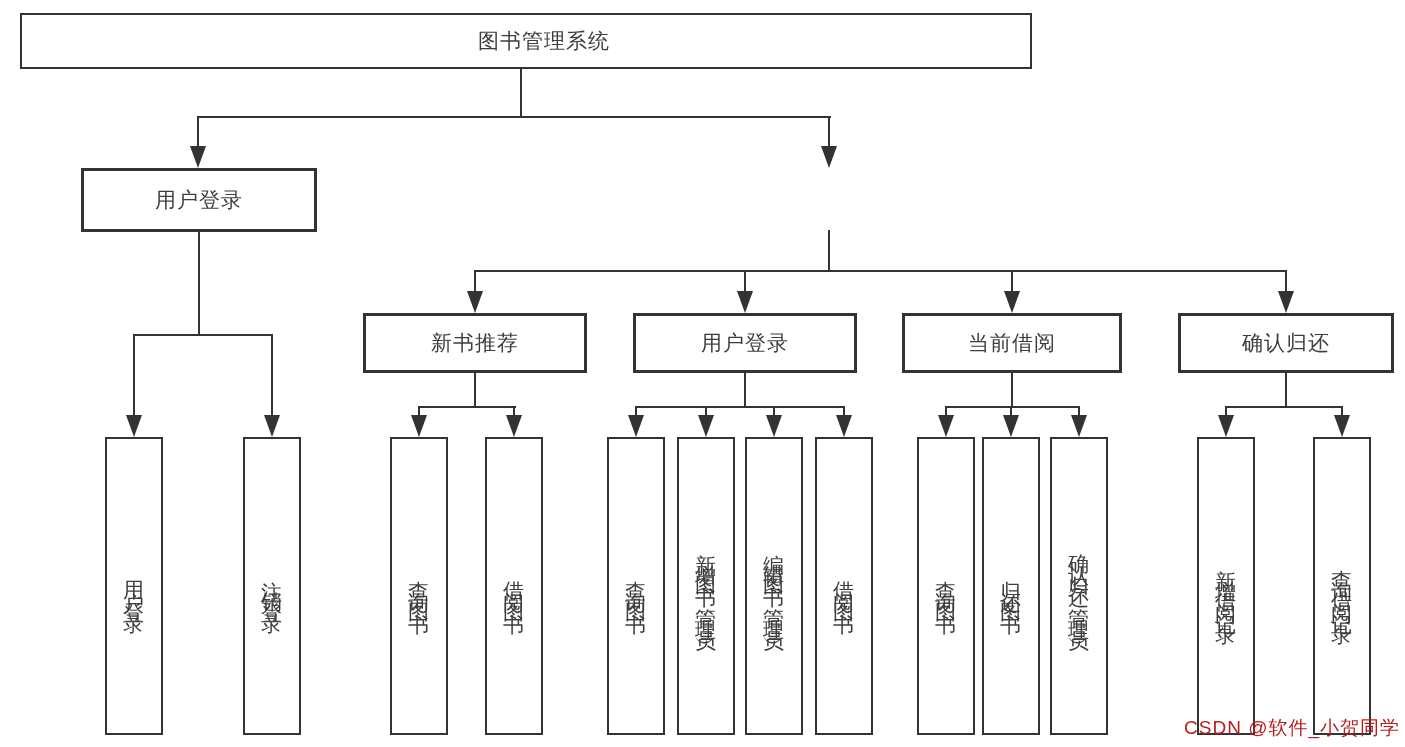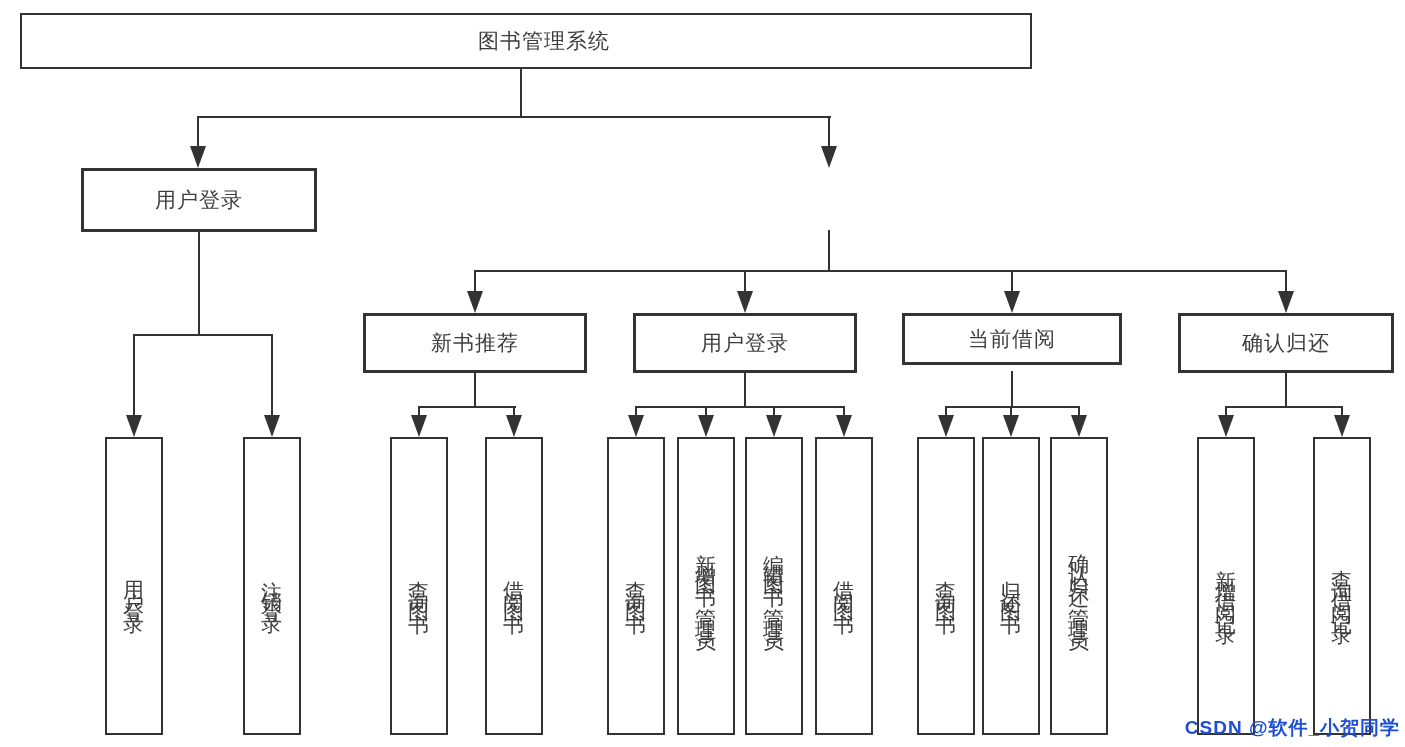--- a/index.html
+++ b/index.html
@@ -23,22 +23,22 @@
     font-size:21px;letter-spacing:11px;line-height:1;color:#3d3d3d;
   }
   .vl{position:absolute;width:2px;background:#333333;}
   .hl{position:absolute;height:2px;background:#333333;}
   .ar{
     position:absolute;width:0;height:0;
     border-left:8px solid transparent;border-right:8px solid transparent;
     border-top:22px solid #333333;
   }
   .watermark{
-    position:absolute;top:715px;right:5px;font-size:19px;color:#1d4ed8;
-    letter-spacing:1px;white-space:nowrap;font-weight:bold;
+    position:absolute;top:715px;right:5px;font-size:19px;color:#b91c1c;
+    letter-spacing:1px;white-space:nowrap;
   }
 </style>
 </head>
 <body>
 
 <div id="canvas">
 
   <div class="box thin" style="left:20px;top:13px;width:1012px;height:56px;padding-left:36px;">
     <span>图书管理系统</span>
   </div>
@@ -49,21 +49,21 @@
 
 
   <div class="box" style="left:363px;top:313px;width:224px;height:60px;">
     <span>新书推荐</span>
   </div>
 
   <div class="box" style="left:633px;top:313px;width:224px;height:60px;">
     <span>用户登录</span>
   </div>
 
-  <div class="box" style="left:902px;top:313px;width:220px;height:52px;">
+  <div class="box" style="left:902px;top:313px;width:220px;height:60px;">
     <span>当前借阅</span>
   </div>
 
   <div class="box" style="left:1178px;top:313px;width:216px;height:60px;">
     <span>确认归还</span>
   </div>
 
   <div class="leaf" style="left:105px;">
     <span>用户登录</span>
     </div>

